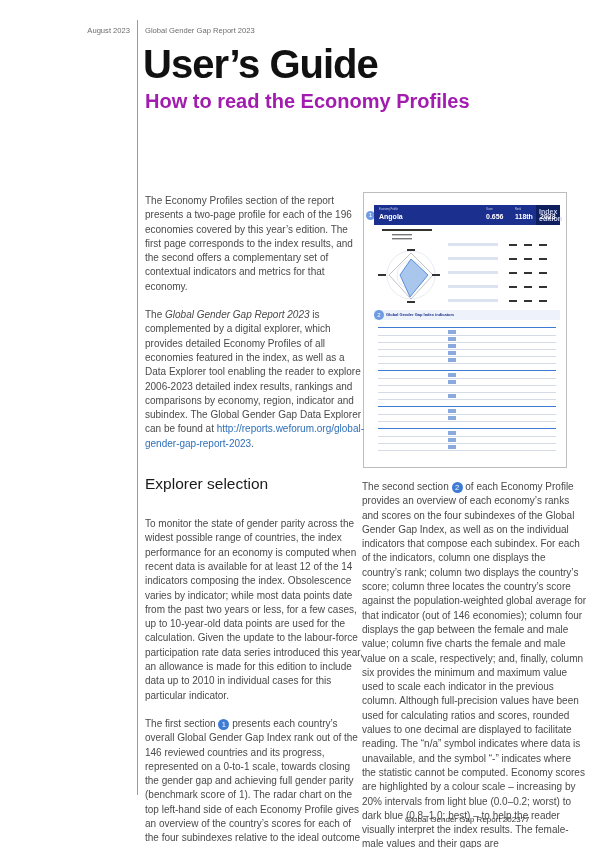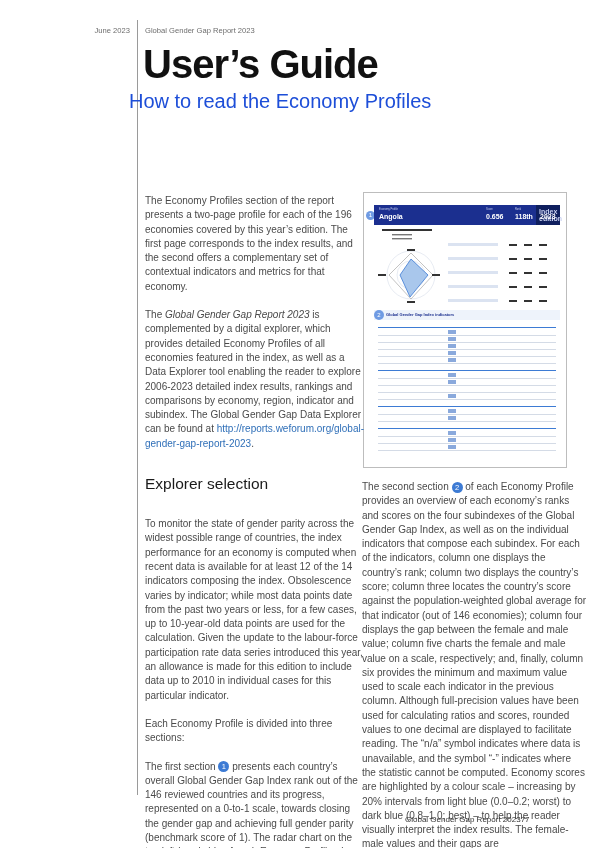--- a/index.html
+++ b/index.html
@@ -2,21 +2,21 @@
 <html><head>
 <meta charset="utf-8">
 <style>
   html, body { margin: 0; padding: 0; background: #ffffff; }
   body { width: 600px; height: 848px; position: relative; overflow: hidden;
          font-family: "Liberation Sans", sans-serif; color: #3a3a3a; }
   .vrule { position: absolute; left: 137px; top: 20px; width: 1px; height: 775px; background: #9a9a9a; }
   .hdr-date { position: absolute; left: 60px; top: 26px; font-size: 7.6px; color: #6d6d6d; width: 70px; text-align: right; }
   .hdr-title { position: absolute; left: 145px; top: 26px; font-size: 7.6px; color: #6d6d6d; }
   .title { position: absolute; left: 143px; top: 42px; font-size: 40px; font-weight: bold; color: #111; letter-spacing: -1px; margin: 0; text-align: center; }
-  .subtitle { position: absolute; left: 129px; top: 90px; font-size: 20px; color: #1d4ed8; margin: 0; font-weight: normal; }
+  .subtitle { position: absolute; left: 145px; top: 90px; font-size: 20px; color: #a21caf; margin: 0; font-weight: bold; }
   .col { position: absolute; font-size: 10px; line-height: 14.3px; color: #4a4a4a; }
   .col p { margin: 0 0 14px 0; }
   .col-left { left: 145px; top: 194px; width: 220px; }
   .col-right { left: 362px; top: 480px; width: 225px; }
   .link { color: #2f6fb8; }
   h2.sec { font-size: 15.5px; color: #1a1a1a; font-weight: normal; margin: 24px 0 24px 0; line-height: 18px; }
   .badge { display: inline-block; width: 11px; height: 11px; border-radius: 50%; background: #3d7bd4; color: #fff;
            font-size: 7.5px; line-height: 11px; text-align: center; vertical-align: middle; }
   .footer { position: absolute; left: 405px; top: 815px; font-size: 8px; color: #333; }
   .footer .pg { }
@@ -36,21 +36,21 @@
   .bar { position: absolute; height: 3px; background: #dbe3f1; }
   .tiny { position: absolute; height: 1.6px; background: #333; }
   .rowline { position: absolute; left: 14px; width: 178px; height: 0.6px; background: #d4dbe6; }
   .secline { position: absolute; left: 14px; width: 178px; height: 1px; background: #3d7bd4; }
   .cell { position: absolute; width: 8px; height: 4px; background: #8aa9dc; }
 </style>
 </head>
 <body>
 
 <div class="vrule"></div>
-<div class="hdr-date">June 2023</div>
+<div class="hdr-date">August 2023</div>
 <div class="hdr-title">Global Gender Gap Report 2023</div>
 
 <h1 class="title">User’s Guide</h1>
 <h2 class="subtitle">How to read the Economy Profiles</h2>
 
 <div class="thumb">
   <div class="tb-mark" style="left:2px; top:18px;">1</div>
   <div class="tb-band">
     <span class="lbl" style="left:5px; top:3px;">Economy Profile</span>
     <span class="country">Angola</span>
@@ -138,21 +138,20 @@
   <div class="cell" style="left:84px; top:252px;"></div>
 </div>
 
 <div class="col col-left">
   <p>The Economy Profiles section of the report presents a two-page profile for each of the 196 economies covered by this year’s edition. The first page corresponds to the index results, and the second offers a complementary set of contextual indicators and metrics for that economy.</p>
   <p><span>The </span><em>Global Gender Gap Report 2023</em><span> is complemented by a digital explorer, which provides detailed Economy Profiles of all economies featured in the index, as well as a Data Explorer tool enabling the reader to explore 2006-2023 detailed index results, rankings and comparisons by economy, region, indicator and subindex. The Global Gender Gap Data Explorer can be found at </span><a class="link">http://reports.weforum.org/global-gender-gap-report-2023</a><span>.</span></p>
 
   <h2 class="sec">Explorer selection</h2>
   <p>To monitor the state of gender parity across the widest possible range of countries, the index performance for an economy is computed when recent data is available for at least 12 of the 14 indicators composing the index. Obsolescence varies by indicator; while most data points date from the past two years or less, for a few cases, up to 10-year-old data points are used for the calculation. Given the update to the labour-force participation rate data series introduced this year, an allowance is made for this edition to include data up to 2010 in individual cases for this particular indicator.</p>
 
-  <p>Each Economy Profile is divided into three sections:</p>
   <p><span>The first section </span><span class="badge">1</span><span> presents each country’s overall Global Gender Gap Index rank out of the 146 reviewed countries and its progress, represented on a 0-to-1 scale, towards closing the gender gap and achieving full gender parity (benchmark score of 1). The radar chart on the top left-hand side of each Economy Profile gives an overview of the country’s scores for each of the four subindexes relative to the ideal outcome of full gender parity (score of 1) and the global average score of all economies in the Index weighted by population across all economies.</span></p>
 </div>
 
 <div class="col col-right">
   <p><span>The second section </span><span class="badge">2</span><span> of each Economy Profile provides an overview of each economy’s ranks and scores on the four subindexes of the Global Gender Gap Index, as well as on the individual indicators that compose each subindex. For each of the indicators, column one displays the country’s rank; column two displays the country’s score; column three locates the country’s score against the population-weighted global average for that indicator (out of 146 economies); column four displays the gap between the female and male value; column five charts the female and male value on a scale, respectively; and, finally, column six provides the minimum and maximum value used to scale each indicator in the previous column. Although full-precision values have been used for calculating ratios and scores, rounded values to one decimal are displayed to facilitate reading. The “n/a” symbol indicates where data is unavailable, and the symbol “-” indicates where the statistic cannot be computed. Economy scores are highlighted by a colour scale – increasing by 20% intervals from light blue (0.0–0.2; worst) to dark blue (0.8–1.0; best) – to help the reader visually interpret the index results. The female-male values and their gaps are</span></p>
 </div>
 
 <div class="footer">
   <span>Global Gender Gap Report 2023</span><span class="pg">77</span>
 </div>

